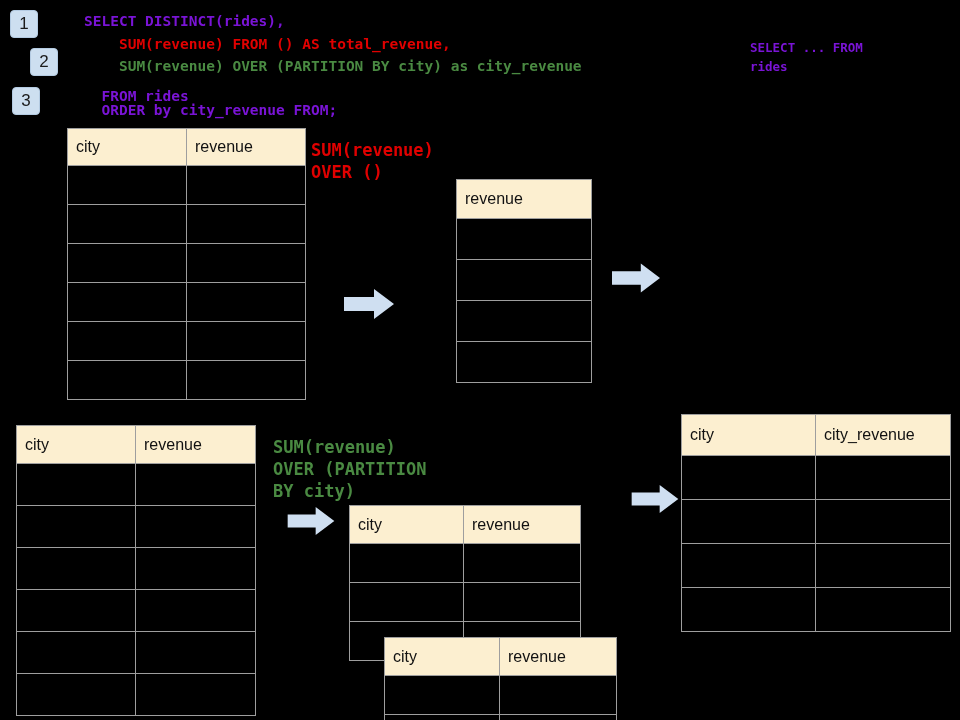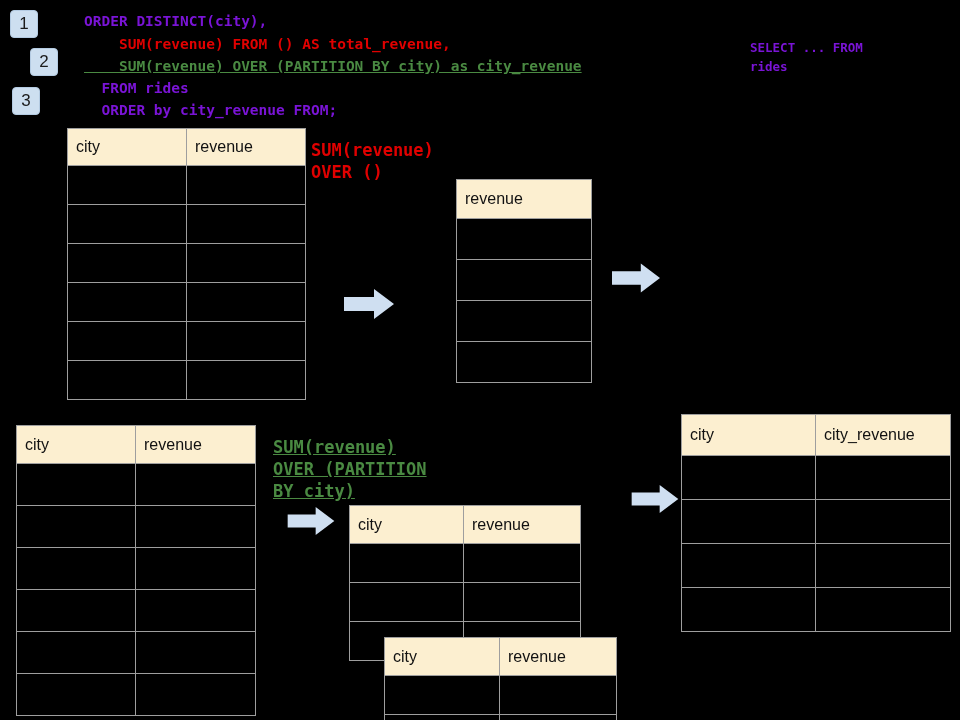--- a/index.html
+++ b/index.html
@@ -36,21 +36,21 @@
     position: absolute;
     font-family: "DejaVu Sans Mono", monospace;
     font-size: 14.5px;
     line-height: 21.5px;
     white-space: pre;
     font-weight: bold;
     letter-spacing: 0px;
   }
   .c-purple { color: #7a14d6; }
   .c-red    { color: #e00000; }
-  .c-green  { color: #4a8a42; text-decoration: underline; }
+  .c-green  { color: #4a8a42; }
 
   
   .caption {
     position: absolute;
     font-family: "DejaVu Sans Mono", monospace;
     font-size: 17px;
     line-height: 22px;
     white-space: pre;
     font-weight: bold;
   }
@@ -85,24 +85,24 @@
 </style>
 </head>
 <body>
 
 <div id="stage">
 
   <div class="badge" style="left:10px; top:10px;">1</div>
   <div class="badge" style="left:30px; top:48px;">2</div>
   <div class="badge" style="left:12px; top:87px;">3</div>
 
-  <div class="code c-purple" style="left:84px; top:11px;">ORDER DISTINCT(city),</div>
+  <div class="code c-purple" style="left:84px; top:11px;">SELECT DISTINCT(rides),</div>
   <div class="code c-red" style="left:84px; top:34px;">    SUM(revenue) FROM () AS total_revenue,</div>
   <div class="code c-green" style="left:84px; top:56px;">    SUM(revenue) OVER (PARTITION BY city) as city_revenue</div>
-  <div class="code c-purple" style="left:84px; top:78px;">  FROM rides</div>
+  <div class="code c-purple" style="left:84px; top:86px;">  FROM rides</div>
   <div class="code c-purple" style="left:84px; top:100px;">  ORDER by city_revenue FROM;</div>
 
   <div class="caption c-purple" style="left:750px; top:38px; font-size:12.5px; line-height:19px;">SELECT ... FROM
 rides</div>
 
   <div class="caption c-red" style="left:311px; top:139px;">SUM(revenue)
 OVER ()</div>
 
   <div class="caption c-green" style="left:273px; top:436px;">SUM(revenue)
 OVER (PARTITION

